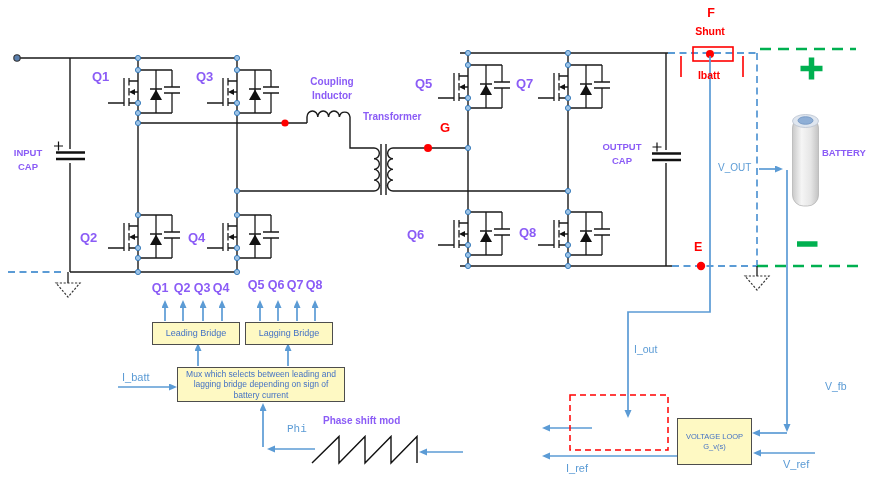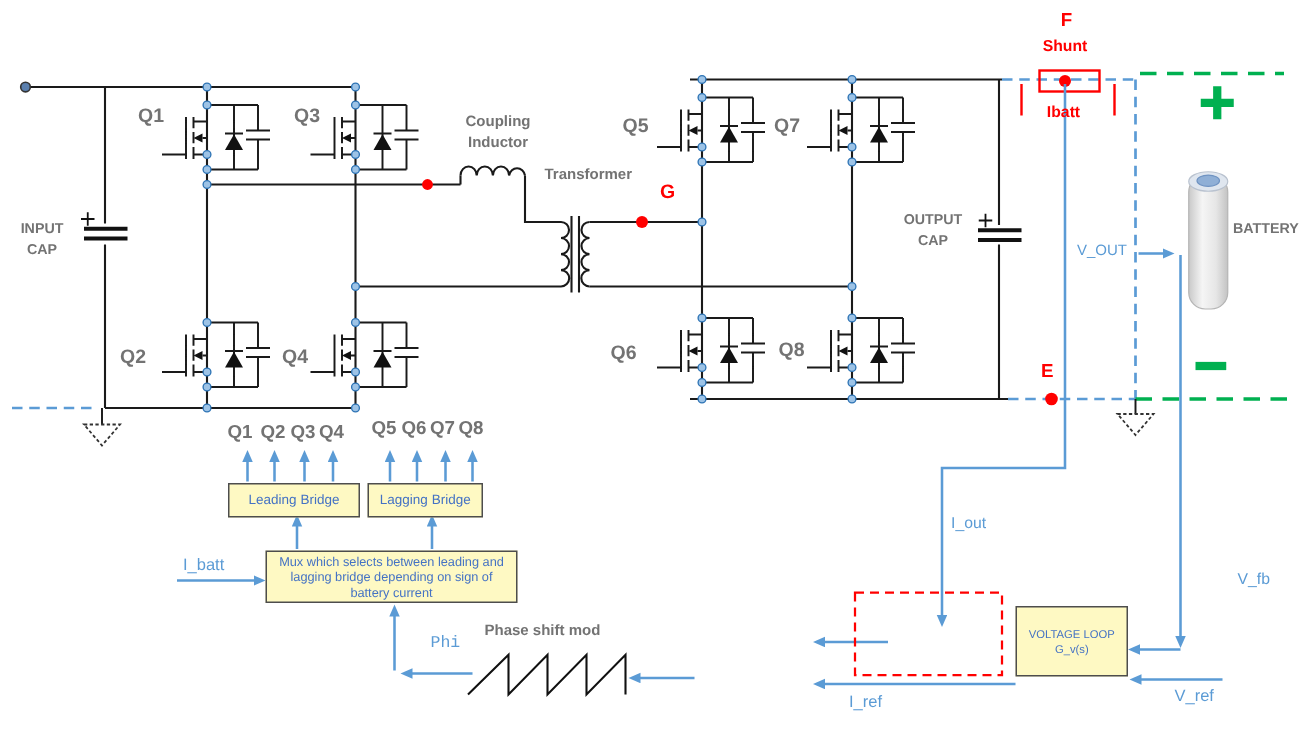--- a/index.html
+++ b/index.html
@@ -1,19 +1,19 @@
 <!DOCTYPE html>
 <html><head>
 <meta charset="utf-8">
 <style>
   html,body{margin:0;padding:0;background:#fff;}
   #stage{position:relative;width:874px;height:493px;background:#fff;overflow:hidden;
          font-family:"Liberation Sans",sans-serif;}
   #wires{position:absolute;left:0;top:0;}
-  .lbl{position:absolute;font-weight:bold;color:#737373;white-space:nowrap;line-height:1;}
+  .lbl{position:absolute;font-weight:bold;color:#8b5cf6;white-space:nowrap;line-height:1;}
   .blbl{position:absolute;font-weight:normal;color:#5B9BD5;white-space:nowrap;line-height:1;}
   .rlbl{position:absolute;font-weight:bold;color:#FF0000;white-space:nowrap;line-height:1;}
   .ctr{transform:translateX(-50%);}
   .box{position:absolute;border:1.4px solid #4d4d4d;color:#4472C4;background:#fef9c3;
        display:flex;flex-direction:column;align-items:center;justify-content:center;
        text-align:center;line-height:1.25;box-sizing:border-box;}
 </style>
 </head>
 <body>
 
@@ -189,27 +189,27 @@
   <div class="lbl ctr" style="left:202px;top:282px;font-size:12.5px;">Q3</div>
   <div class="lbl ctr" style="left:221px;top:282px;font-size:12.5px;">Q4</div>
   <div class="lbl ctr" style="left:256px;top:279px;font-size:12.5px;">Q5</div>
   <div class="lbl ctr" style="left:276px;top:279px;font-size:12.5px;">Q6</div>
   <div class="lbl ctr" style="left:295px;top:279px;font-size:12.5px;">Q7</div>
   <div class="lbl ctr" style="left:314px;top:279px;font-size:12.5px;">Q8</div>
 
   <div class="box" style="left:152px;top:322px;width:88px;height:23px;font-size:9px;">
     <div>Leading Bridge</div>
   </div>
-  <div class="box" style="left:245px;top:322px;width:77px;height:23px;font-size:9px;">
+  <div class="box" style="left:245px;top:322px;width:88px;height:23px;font-size:9px;">
     <div>Lagging Bridge</div>
   </div>
   <div class="box" style="left:177px;top:367px;width:168px;height:35px;font-size:8.5px;padding:1px 4px;">
     <div>Mux which selects between leading and lagging bridge depending on sign of battery current</div>
   </div>
-  <div class="box" style="left:677px;top:404px;width:75px;height:47px;font-size:7.5px;">
+  <div class="box" style="left:677px;top:418px;width:75px;height:47px;font-size:7.5px;">
     <div>VOLTAGE LOOP</div>
     <div>G_v(s)</div>
   </div>
 
   <div class="blbl" style="left:122px;top:372px;font-size:11px;">I_batt</div>
   <div class="blbl" style="left:287px;top:424px;font-size:11px;font-family:Liberation Mono, monospace;">Phi</div>
   <div class="lbl" style="left:323px;top:416px;font-size:10px;font-weight:600;">Phase shift mod</div>
   <div class="blbl" style="left:634px;top:344px;font-size:10.5px;text-align:center;">I_out</div>
   <div class="blbl" style="left:566px;top:463px;font-size:11px;">I_ref</div>
   <div class="blbl" style="left:825px;top:381px;font-size:10.5px;">V_fb</div>

